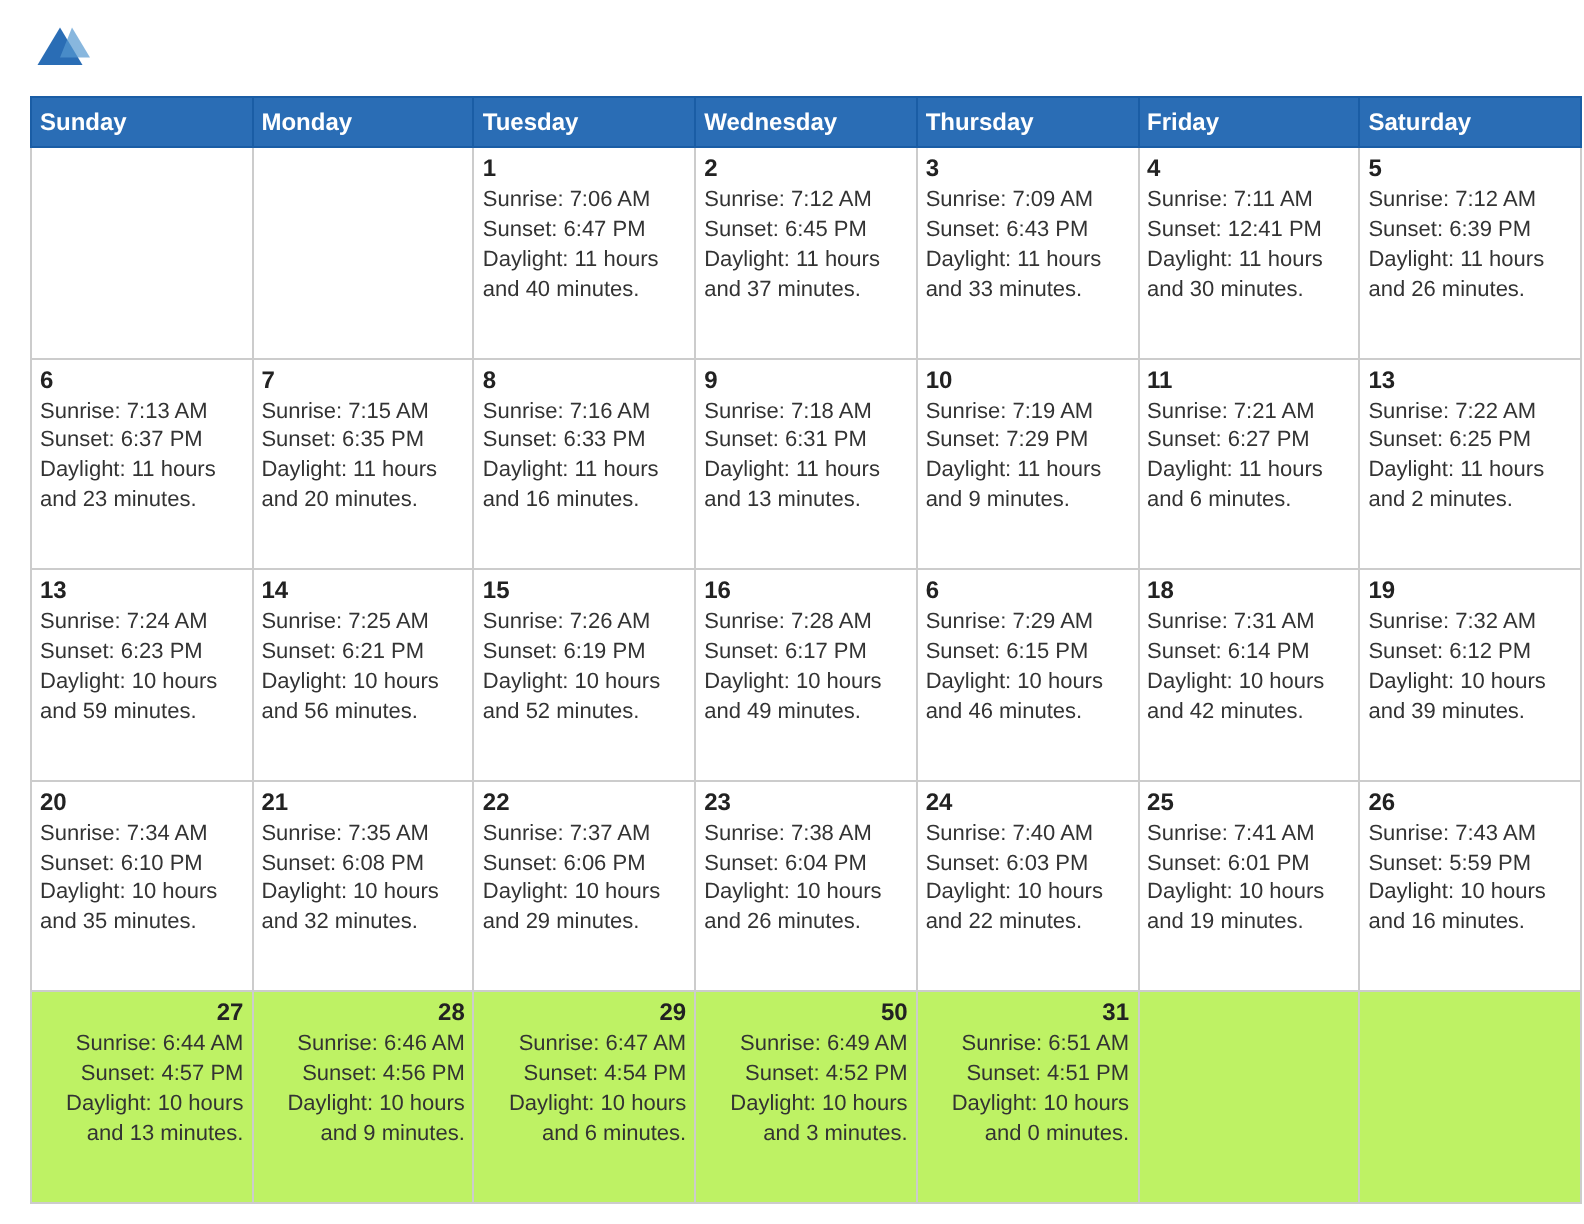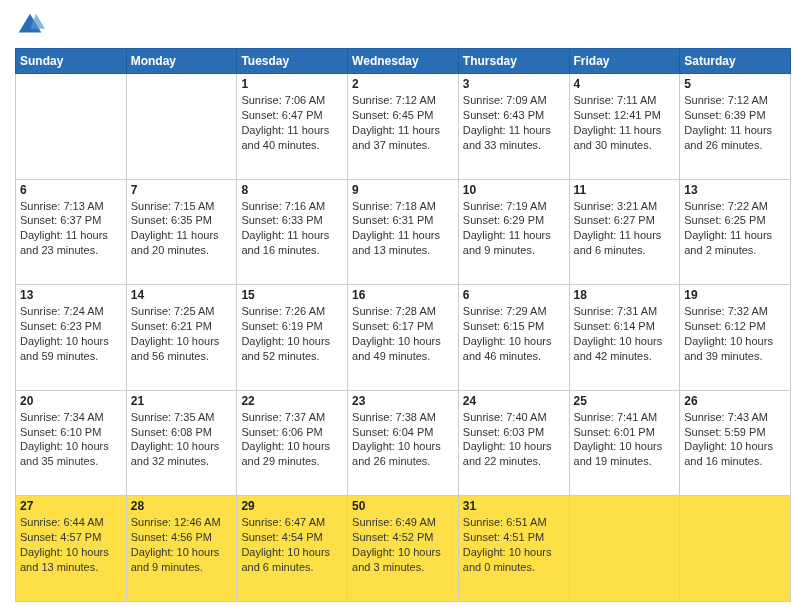--- a/index.html
+++ b/index.html
@@ -79,21 +79,22 @@
     .calendar tbody td {
       border: 1px solid #ccc;
       vertical-align: top;
       padding: 3px 4px;
       font-size: 9.5px;
       color: #222;
       height: 88px;
       background: #fff;
     }
     .calendar tbody tr:last-child td {
-      background: #fde047;
+      background: #bef264;
+      text-align: right;
     }
     .day-num {
       font-size: 12px;
       font-weight: bold;
       color: #222;
       display: block;
       margin-bottom: 2px;
     }
     .cell-detail {
       font-size: 11px;
@@ -193,26 +194,26 @@
           </td>
           <td>
             <span class="day-num">9</span>
             <div class="cell-detail">Sunrise: 7:18 AM
 Sunset: 6:31 PM
 Daylight: 11 hours and 13 minutes.</div>
           </td>
           <td>
             <span class="day-num">10</span>
             <div class="cell-detail">Sunrise: 7:19 AM
-Sunset: 6:29 PM
+Sunset: 7:29 PM
 Daylight: 11 hours and 9 minutes.</div>
           </td>
           <td>
             <span class="day-num">11</span>
-            <div class="cell-detail">Sunrise: 3:21 AM
+            <div class="cell-detail">Sunrise: 7:21 AM
 Sunset: 6:27 PM
 Daylight: 11 hours and 6 minutes.</div>
           </td>
           <td>
             <span class="day-num">13</span>
             <div class="cell-detail">Sunrise: 7:22 AM
 Sunset: 6:25 PM
 Daylight: 11 hours and 2 minutes.</div>
           </td>
         </tr>
@@ -306,21 +307,21 @@
         </tr>
         <tr>
           <td>
             <span class="day-num">27</span>
             <div class="cell-detail">Sunrise: 6:44 AM
 Sunset: 4:57 PM
 Daylight: 10 hours and 13 minutes.</div>
           </td>
           <td>
             <span class="day-num">28</span>
-            <div class="cell-detail">Sunrise: 12:46 AM
+            <div class="cell-detail">Sunrise: 6:46 AM
 Sunset: 4:56 PM
 Daylight: 10 hours and 9 minutes.</div>
           </td>
           <td>
             <span class="day-num">29</span>
             <div class="cell-detail">Sunrise: 6:47 AM
 Sunset: 4:54 PM
 Daylight: 10 hours and 6 minutes.</div>
           </td>
           <td>

